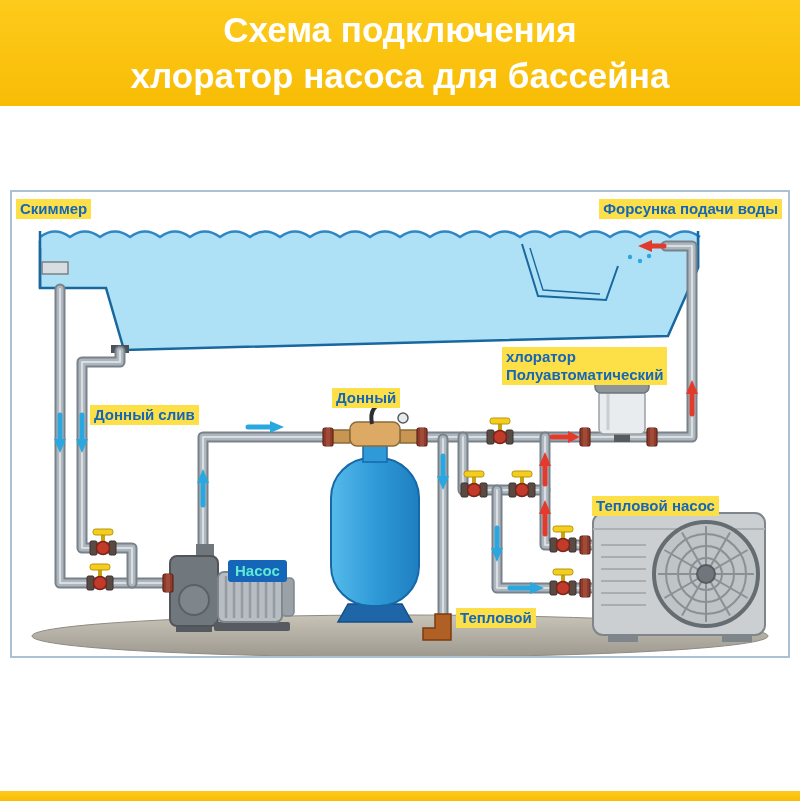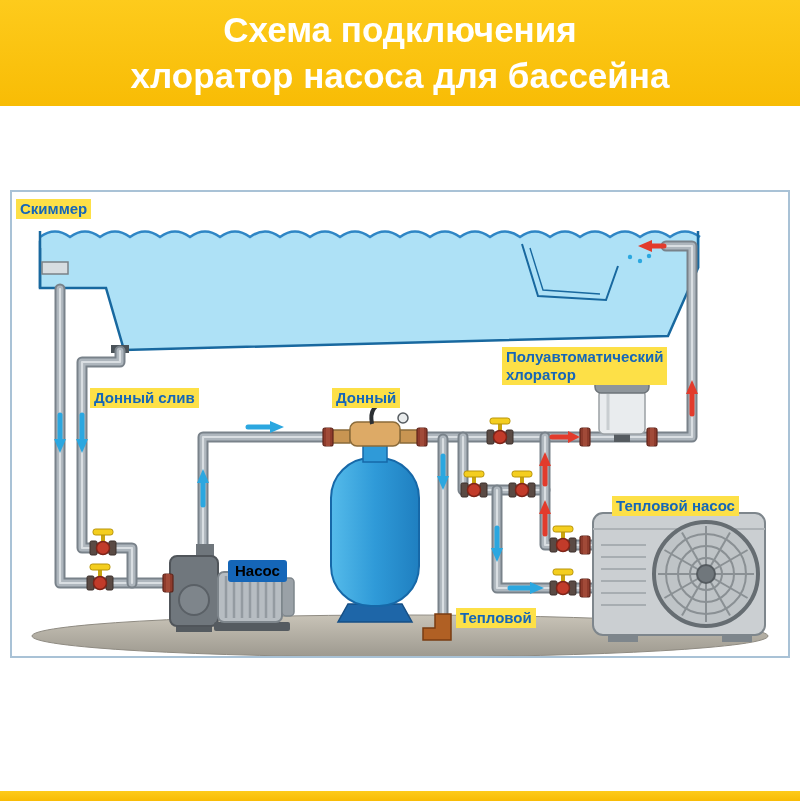--- a/index.html
+++ b/index.html
@@ -13,21 +13,21 @@
 
   .bottom-bar{position:absolute;left:0;bottom:0;width:800px;height:10px;
     background:linear-gradient(180deg,#FDCB1C 0%,#F8BC05 100%);}
 
   .frame{position:absolute;left:10px;top:190px;width:776px;height:464px;
     border:2px solid #A9C2D6;background:#fff;}
   .frame svg{position:absolute;left:0;top:0;}
 
   .lbl{position:absolute;z-index:5;background:#fde047;color:#1566B8;font-weight:bold;
     font-size:15px;line-height:18px;padding:1px 4px;white-space:nowrap;}
-  .lbl.inv{background:#1566B8;color:#000000;border-radius:3px;padding:2px 7px;}
+  .lbl.inv{background:#1566B8;color:#5eead4;border-radius:3px;padding:2px 7px;}
 
   
   .pO{fill:none;stroke:#79828A;stroke-width:11;stroke-linejoin:round;stroke-linecap:round;}
   .pI{fill:none;stroke:#AEB6BD;stroke-width:7;stroke-linejoin:round;stroke-linecap:round;}
   .pH{fill:none;stroke:#D9DEE2;stroke-width:2.2;stroke-linejoin:round;stroke-linecap:round;}
 
   
   .ab{stroke:#2BA7E0;stroke-width:5;stroke-linecap:round;}
   .ar{stroke:#E23B2C;stroke-width:5;stroke-linecap:round;}
   .hb{fill:#2BA7E0;} .hr{fill:#E23B2C;}
@@ -245,25 +245,26 @@
         <use href="#valve-sym" x="100" y="583"></use>
         <use href="#valve-sym" x="500" y="437"></use>
         <use href="#valve-sym" x="474" y="490"></use>
         <use href="#valve-sym" x="522" y="490"></use>
         <use href="#valve-sym" x="563" y="545"></use>
         <use href="#valve-sym" x="563" y="588"></use>
       </g>
     </svg>
 
     <div class="lbl" style="left:4px;top:7px;">Скиммер</div>
-    <div class="lbl" style="left:78px;top:196px;">Донный слив</div>
+    <div class="lbl" style="right:6px;top:7px;">Форсунка подачи воды</div>
+    <div class="lbl" style="left:78px;top:213px;">Донный слив</div>
     <div class="lbl" style="left:320px;top:196px;">Донный</div>
     <div class="lbl" style="left:490px;top:155px;">
+      <span style="display:block;">хлоратор</span>
       <span style="display:block;">Полуавтоматический</span>
-      <span style="display:block;">хлоратор</span>
     </div>
     <div class="lbl inv" style="left:216px;top:368px;">Насос</div>
     <div class="lbl" style="left:444px;top:416px;">Тепловой</div>
-    <div class="lbl" style="left:580px;top:304px;margin-left:20px;">Тепловой насос</div>
+    <div class="lbl" style="left:580px;top:304px;">Тепловой насос</div>
   </div>
 
   <div class="bottom-bar"></div>
 </div>
 
 </body></html>

